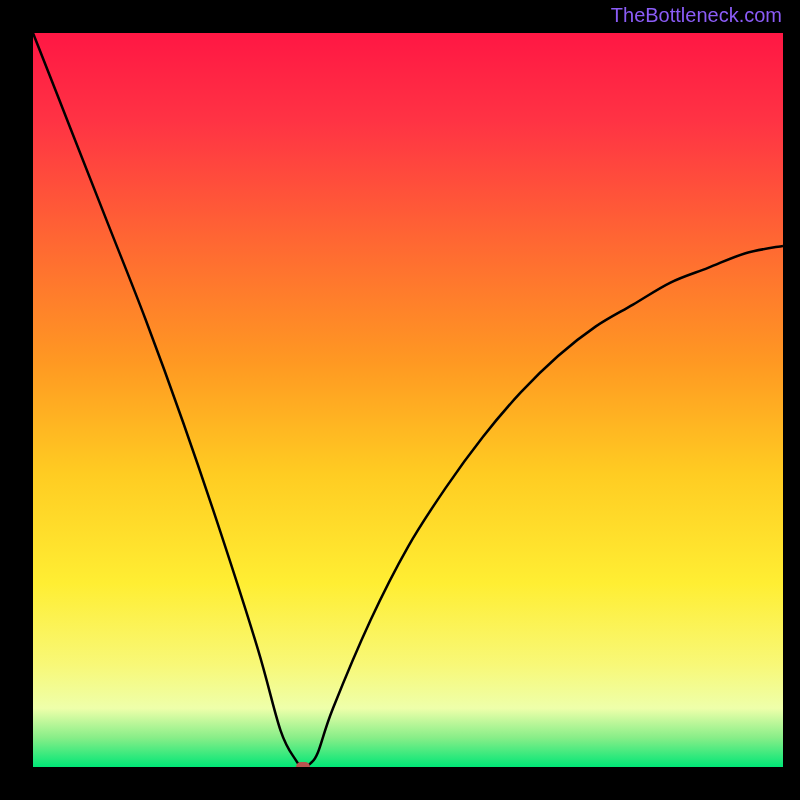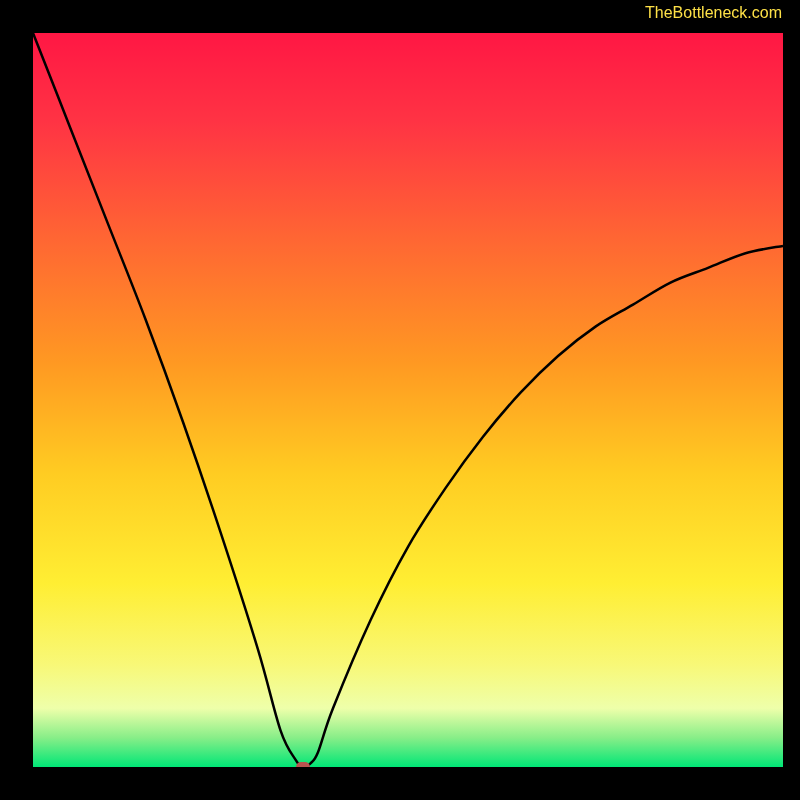--- a/index.html
+++ b/index.html
@@ -8,22 +8,22 @@
     width: 800px;
     height: 800px;
     background: #000;
     position: relative;
     font-family: Arial, sans-serif;
   }
   .watermark {
     position: absolute;
     top: 4px;
     right: 18px;
-    color: #fde047;
-    font-size: 16px;
+    color: #8b5cf6;
+    font-size: 20px;
     font-weight: normal;
     z-index: 10;
   }
   .plot-area {
     position: absolute;
     left: 33px;
     top: 33px;
     width: 750px;
     height: 734px;
     overflow: hidden;

